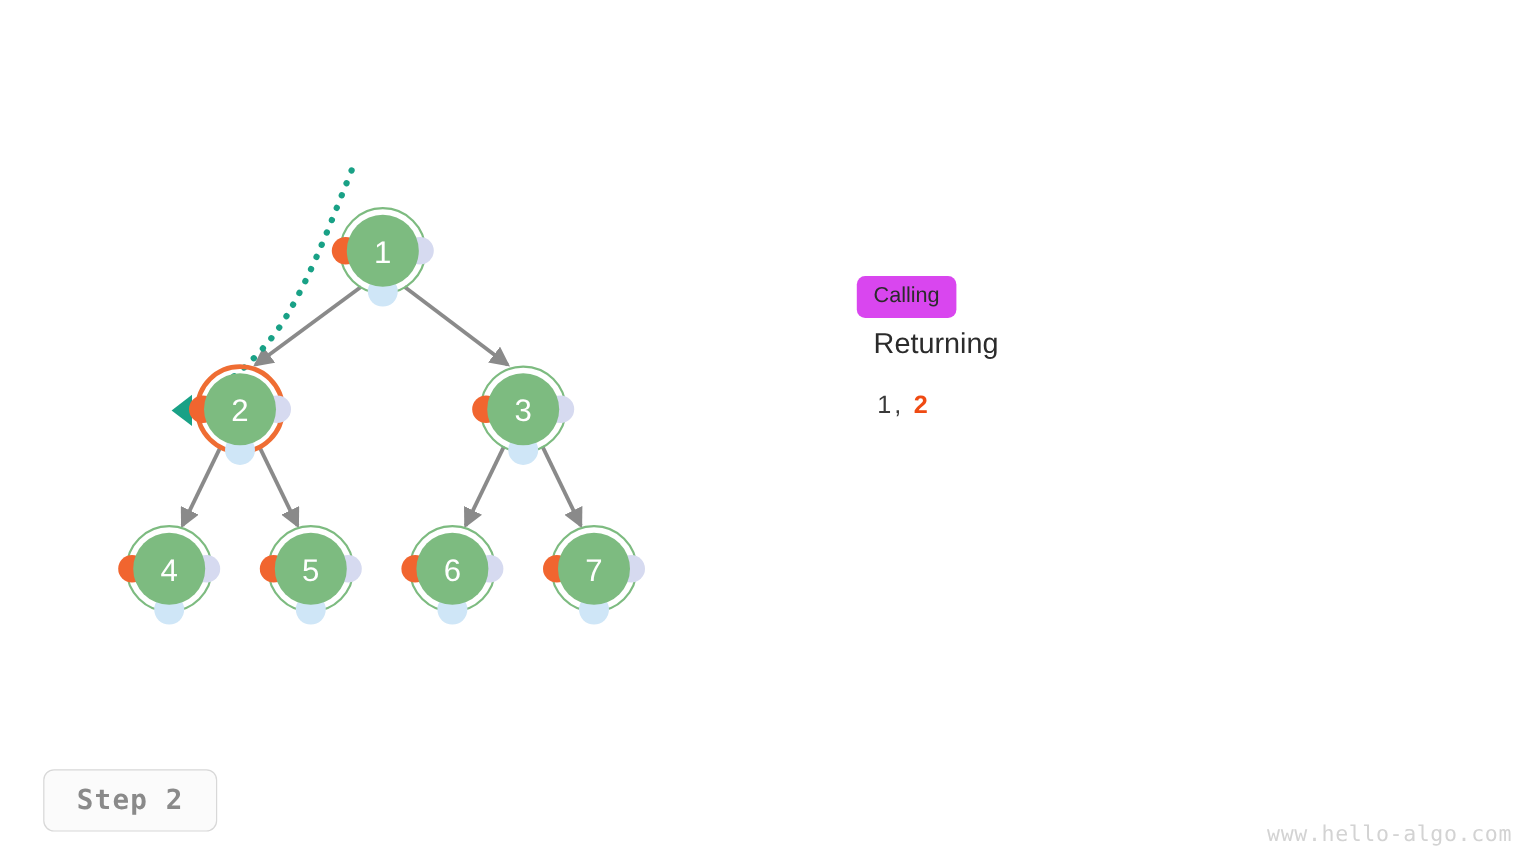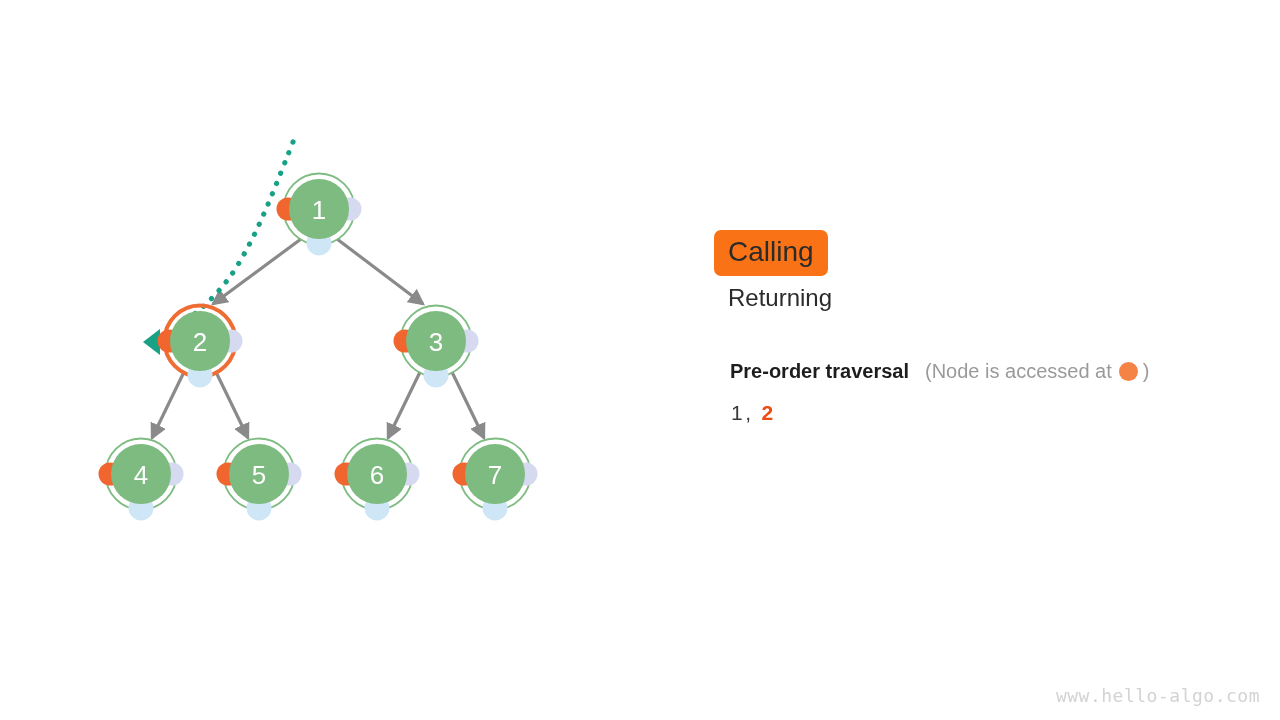--- a/index.html
+++ b/index.html
@@ -44,23 +44,23 @@
   
   #info-panel {
     position: absolute;
     left: 714px;
     top: 230px;
     width: 540px;
   }
 
   .state-badge {
     display: inline-block;
-    font-size: 28px;
+    font-size: 18px;
     color: #2b2b2b;
-    background: #f97316;
+    background: #d946ef;
     border-radius: 7px;
     padding: 6px 14px 8px 14px;
     line-height: 1.15;
   }
   .state-plain {
     display: block;
     font-size: 24px;
     color: #2b2b2b;
     padding: 6px 14px 8px 14px;
     margin-top: 2px;
@@ -232,28 +232,23 @@
       </g>
   </svg>
 
   <div id="info-panel">
 
     <div>
       <div class="state-badge">Calling</div>
       <div class="state-plain">Returning</div>
     </div>
 
-    <div id="legend-row">
-      <span id="legend-title">Pre-order traversal</span>
-      <span id="legend-note">
-        <span>(Node is accessed at</span>
-        <span class="legend-dot"></span>
-        <span>)</span>
-      </span>
-    </div>
 
     <div id="sequence-row"><span class="seq-item">1</span><span class="seq-sep">,</span><span class="seq-item seq-current">2</span></div>
   </div>
 
+  <div id="step-box">
+    <span id="step-label">Step 2</span>
+  </div>
 
   <div id="watermark">www.hello-algo.com</div>
 
 </div>
 
 </body></html>

